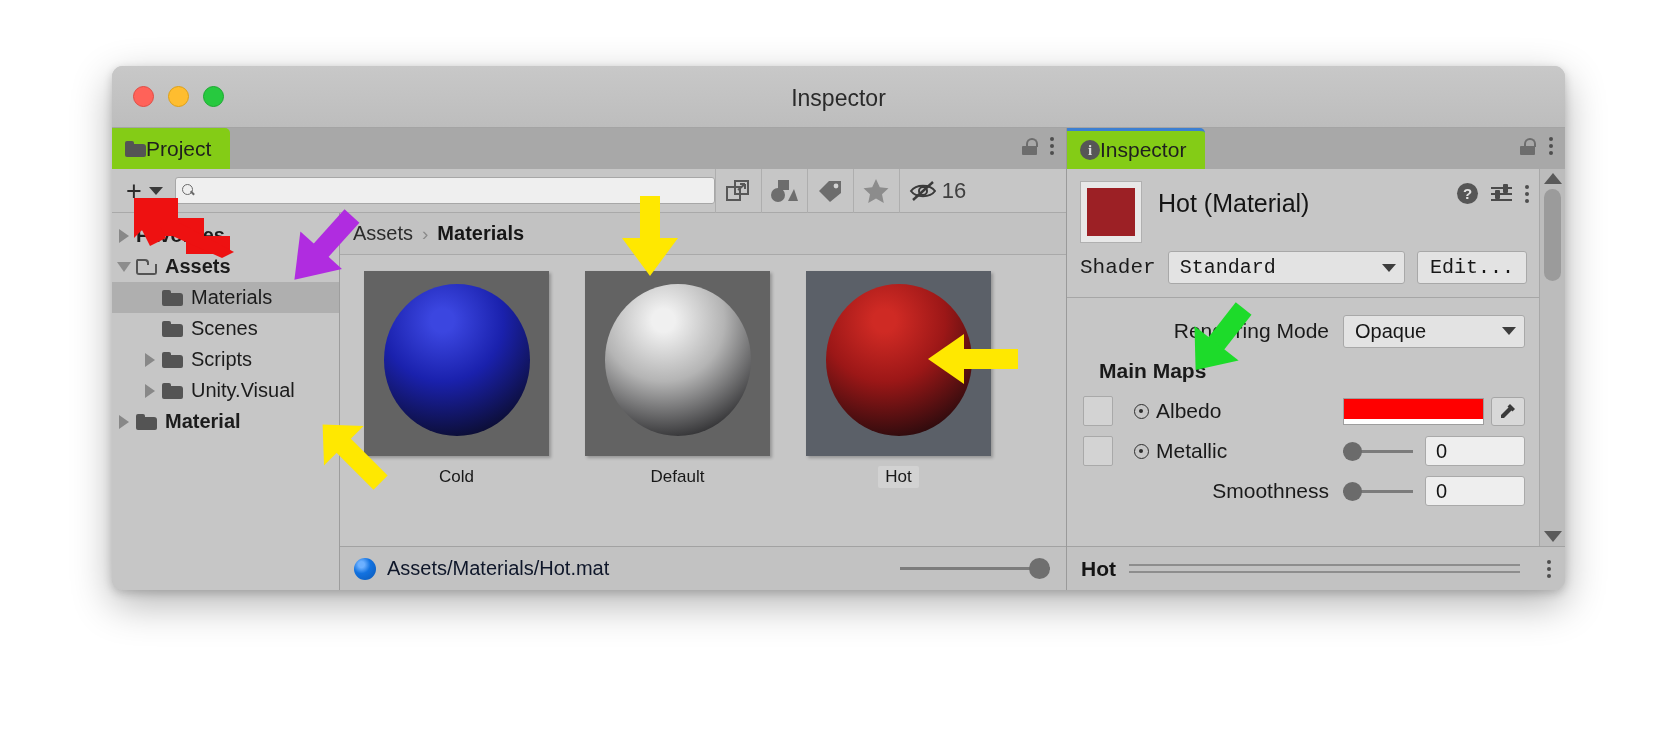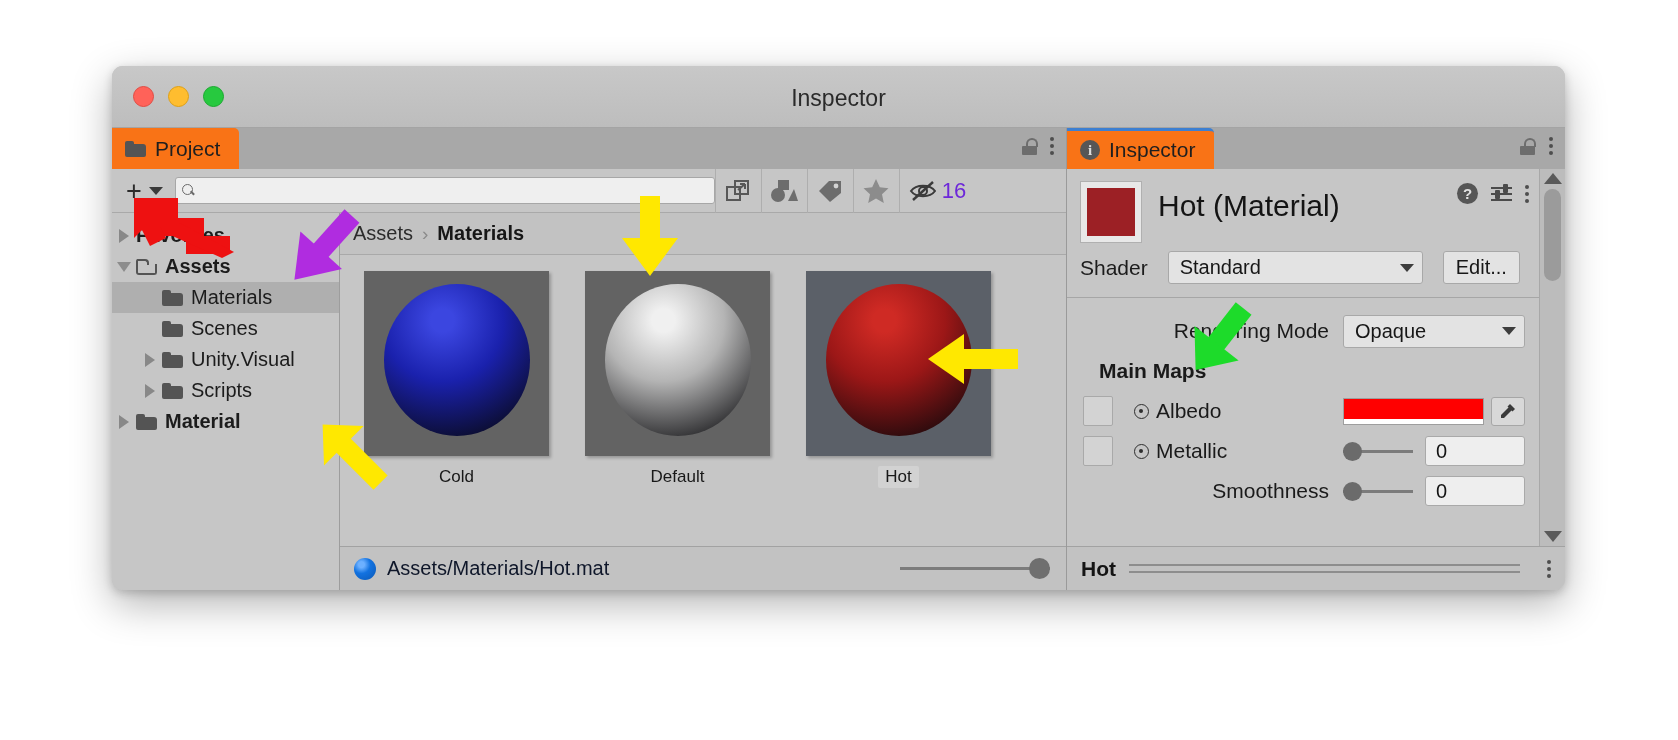--- a/index.html
+++ b/index.html
@@ -47,22 +47,22 @@
     display: flex; flex-direction: column;
     border-right: 1px solid #9a9a9a;
   }
   .tabstrip {
     height: 41px; background: #a8a8a8;
     display: flex; align-items: flex-end;
     position: relative;
   }
   .tab {
     height: 41px; padding: 0 19px 0 13px;
-    background: #f97316;
-    display: flex; align-items: center; gap: 9px;
+    background: #84cc16;
+    display: flex; align-items: center; 
     font-size: 21px; color: #1f1f1f;
     border-top-right-radius: 5px;
   }
   .tab.active-blue { border-top: 3px solid #3d7fd1; }
   .tabstrip .right-icons {
     position: absolute; right: 12px; top: 9px;
     display: flex; align-items: center; gap: 13px;
   }
   .folder-ico { width: 21px; height: 16px; position: relative; flex: 0 0 auto; }
   .folder-ico i {
@@ -97,21 +97,21 @@
   .mag::before { content:''; position:absolute; left:0; top:0; width:9px; height:9px; border:1.6px solid #6a6a6a; border-radius:50%; }
   .mag::after { content:''; position:absolute; left:8px; top:8px; width:5px; height:1.7px; background:#6a6a6a; transform: rotate(45deg); }
 
   .tbtn {
     width: 46px; height: 44px;
     display: flex; align-items: center; justify-content: center;
     border-left: 1px solid #aeaeae;
   }
   .hidden-count { display: flex; align-items: center; gap: 4px; padding: 0 10px 0 8px;
     border-left: 1px solid #aeaeae; height: 44px; }
-  .hidden-count span { font-size: 22px; color: #6d28d9; }
+  .hidden-count span { font-size: 22px; color: #404040; }
 
   .pathbar {
     height: 42px; background: #c2c2c2;
     border-bottom: 1px solid #a9a9a9;
     display: flex; align-items: center; padding-left: 13px;
     font-size: 20px; color: #2c2c2c; gap: 9px;
   }
   .pathbar .crumb-sep { color: #8b8b8b; font-size: 19px; }
   .pathbar .crumb-cur { font-weight: bold; color: #161616; }
 
@@ -177,34 +177,34 @@
   .lock-ico b { position: absolute; left: 4px; top: 0; width: 12px; height: 9px; border: 2.2px solid #6d6d6d; border-bottom: 0; border-radius: 6px 6px 0 0; }
   .kebab { display: flex; flex-direction: column; gap: 3px; align-items: center; }
   .kebab i { width: 4px; height: 4px; border-radius: 50%; background: #4e4e4e; }
 
   #insp-body { flex: 1; display: flex; min-height: 0; }
   #insp-content { flex: 1; min-width: 0; display: flex; flex-direction: column; }
 
   .mat-head { padding: 12px 12px 0 13px; display: flex; align-items: flex-start; gap: 16px; position: relative; }
   .mat-swatch { width: 62px; height: 62px; background: #e8e8e8; border: 1px solid #b0b0b0; padding: 6px; flex: 0 0 auto; }
   .mat-swatch i { display: block; width: 100%; height: 100%; }
-  .mat-title { font-size: 30px; color: #141414; padding-top: 8px; }
+  .mat-title { font-size: 25px; color: #141414; padding-top: 8px; }
   .mat-head-icons { position: absolute; right: 10px; top: 14px; display: flex; align-items: center; gap: 13px; }
   .help-ico { width: 21px; height: 21px; border-radius: 50%; background: #565656; color: #e2e2e2;
     font-size: 15px; font-weight: bold; display: flex; align-items: center; justify-content: center; }
   .pref-ico { width: 21px; height: 18px; position: relative; }
   .pref-ico s { position: absolute; left: 0; height: 2.4px; background: #4b4b4b; display: block; }
   .pref-ico s:nth-child(1) { top: 2px; width: 21px; }
   .pref-ico s:nth-child(2) { top: 8px; width: 21px; }
   .pref-ico s:nth-child(3) { top: 14px; width: 21px; }
   .pref-ico u { position: absolute; width: 5px; height: 9px; background: #4b4b4b; border-radius: 1px; }
   .pref-ico u:nth-child(4) { left: 12px; top: -1px; }
   .pref-ico u:nth-child(5) { left: 4px; top: 5px; }
 
-  .shader-row { display: flex; align-items: center; gap: 20px; padding: 8px 12px 0 13px; }
+  .shader-row { display: flex; align-items: center; gap: 12px; padding: 8px 12px 0 13px; font-family: Liberation Mono, monospace; }
   .shader-row .lbl { font-size: 21px; color: #1c1c1c; }
   .dropdown {
     background: #e3e3e3; border: 1px solid #a8a8a8; border-radius: 3px;
     height: 33px; display: flex; align-items: center; justify-content: space-between;
     padding: 0 8px 0 11px; font-size: 20px; color: #171717;
   }
   .dd-caret { width: 0; height: 0; border-left: 7px solid transparent; border-right: 7px solid transparent; border-top: 8px solid #3d3d3d; margin-left: 12px; }
   .btn {
     background: #e3e3e3; border: 1px solid #a8a8a8; border-radius: 3px;
     height: 33px; display: flex; align-items: center; padding: 0 12px; font-size: 20px; color: #171717;
@@ -373,31 +373,31 @@
               <span>Scenes</span>
             </div>
             <div class="trow ind2">
               <span class="tw">
                 <span class="tri-r"></span>
               </span>
               <span class="folder-ico fi">
                 <b></b>
                 <i></i>
               </span>
-              <span>Unity.Visual</span>
+              <span>Scripts</span>
             </div>
             <div class="trow ind2">
               <span class="tw">
                 <span class="tri-r"></span>
               </span>
               <span class="folder-ico fi">
                 <b></b>
                 <i></i>
               </span>
-              <span>Scripts</span>
+              <span>Unity.Visual</span>
             </div>
             <div class="trow bold ind1">
               <span class="tw">
                 <span class="tri-r"></span>
               </span>
               <span class="folder-ico fi">
                 <b></b>
                 <i></i>
               </span>
               <span>Material</span>

